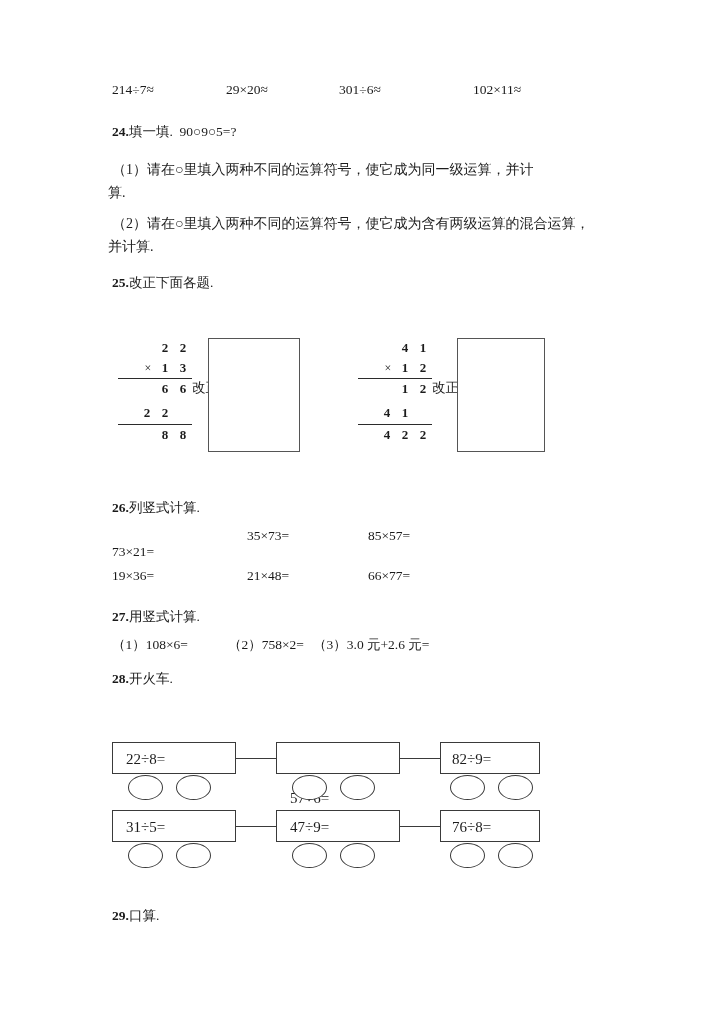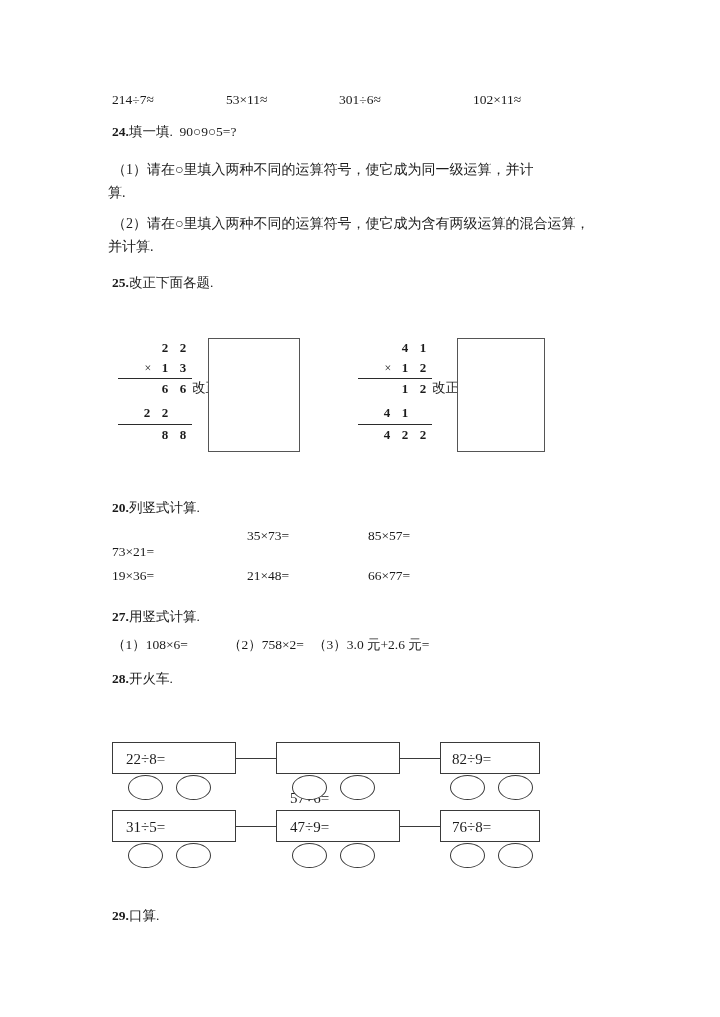--- a/index.html
+++ b/index.html
@@ -109,23 +109,23 @@
     position: absolute;
     border-top: 1px solid #3a3a3a;
     height: 0;
   }
 </style>
 </head>
 <body>
 
 <div class="page">
 
-  <div class="expr-row" style="left:0; top:92px; width:720px; height:22px;font-family:Liberation Serif, serif;">
+  <div class="expr-row" style="left:0; top:82px; width:720px; height:22px;font-family:Liberation Serif, serif;">
     <span class="cell" style="left:112px; top:0;">214÷7≈</span>
-    <span class="cell" style="left:226px; top:0;">53×11≈</span>
+    <span class="cell" style="left:226px; top:0;">29×20≈</span>
     <span class="cell" style="left:339px; top:0;">301÷6≈</span>
     <span class="cell" style="left:473px; top:0;">102×11≈</span>
   </div>
 
   <div class="abs" style="left:112px; top:121px; width:520px;">
     <span class="qnum">24.</span><span class="qline">填一填.  90○9○5=?</span>
   </div>
 
   <div class="abs body-text" style="left:112px; top:158px; width:530px;">
     <div>（1）请在○里填入两种不同的运算符号，使它成为同一级运算，并计</div>
@@ -197,21 +197,21 @@
     <div class="vrow">
       <span class="d">4</span>
       <span class="d">2</span>
       <span class="d">2</span>
     </div>
   </div>
   <span class="gaizheng" style="left:432px; top:379px;">改正：</span>
   <div class="fixbox" style="left:457px; top:338px; width:88px; height:114px;"></div>
 
   <div class="abs" style="left:112px; top:497px; width:520px;">
-    <span class="qnum">20.</span><span class="qline">列竖式计算.</span>
+    <span class="qnum">26.</span><span class="qline">列竖式计算.</span>
   </div>
   <div class="expr-row" style="left:0; top:528px; width:720px; height:22px;">
     <span class="cell" style="left:112px; top:0;margin-top:16px;">73×21=</span>
     <span class="cell" style="left:247px; top:0;">35×73=</span>
     <span class="cell" style="left:368px; top:0;">85×57=</span>
   </div>
   <div class="expr-row" style="left:0; top:568px; width:720px; height:22px;">
     <span class="cell" style="left:112px; top:0;">19×36=</span>
     <span class="cell" style="left:247px; top:0;">21×48=</span>
     <span class="cell" style="left:368px; top:0;">66×77=</span>

